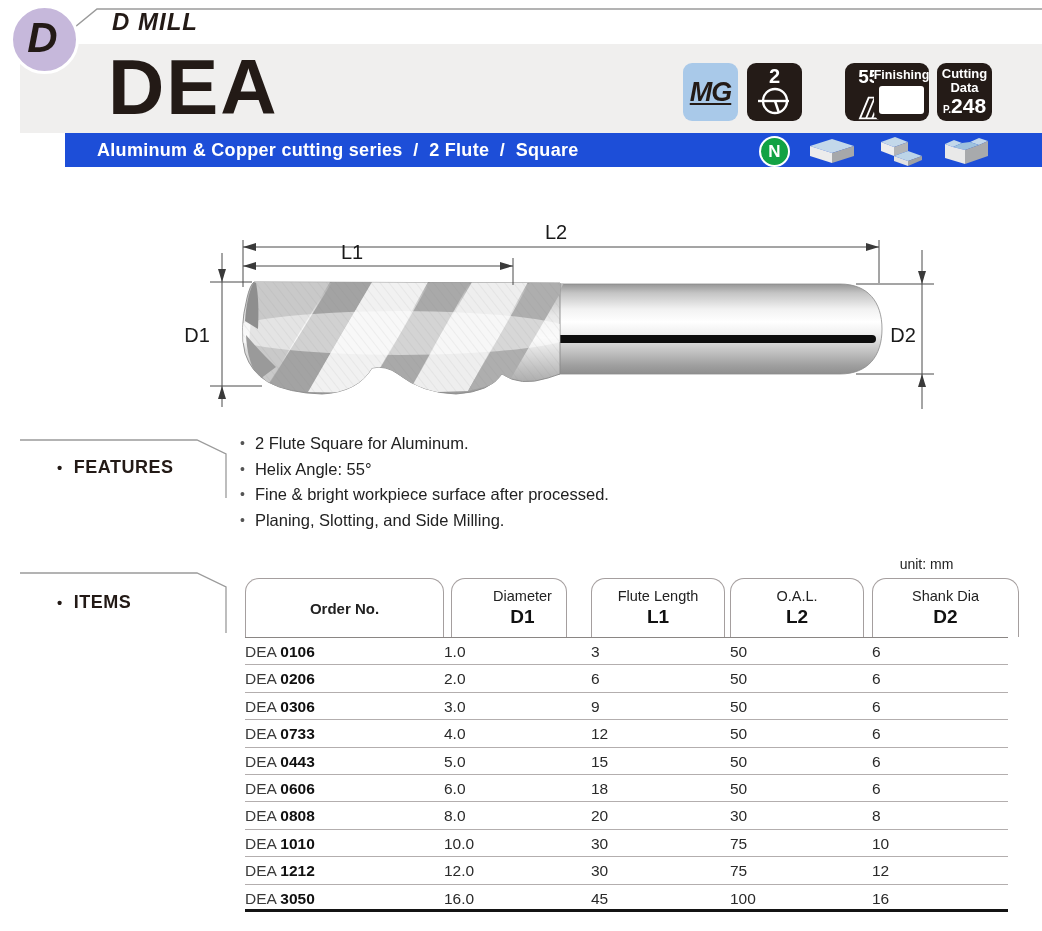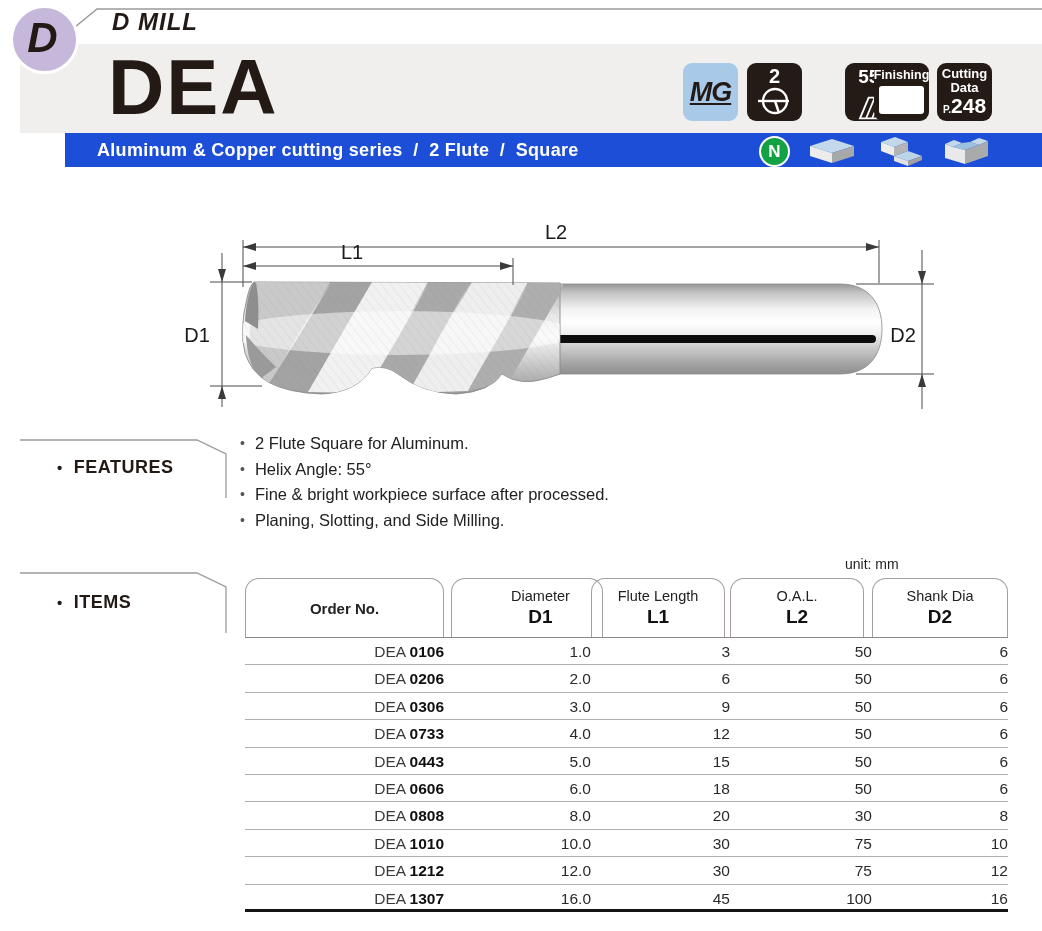--- a/index.html
+++ b/index.html
@@ -51,35 +51,35 @@
 
   
   .tab-label{position:absolute;left:57px;font-weight:bold;font-size:18px;color:#231a16;
              letter-spacing:0.5px;display:flex;align-items:center;}
   .tab-label .dot{font-size:15px;margin-right:11px;}
   #features-list{left:240px;top:433px;width:560px;}
   .feat-row{display:flex;margin-bottom:5.5px;font-size:16.5px;color:#222;line-height:20px;}
   .feat-row .dot{color:#555;margin-right:10px;font-size:14px;}
 
   
-  #unit-note{left:845px;top:556px;width:163px;text-align:left;font-size:14px;color:#222;}
+  #unit-note{left:845px;top:556px;width:163px;text-align:center;font-size:14px;color:#222;}
   #items-table{left:245px;top:578px;width:763px;}
   #thead{position:relative;height:59px;border-bottom:1px solid #8a8684;}
   .hcell{position:absolute;top:0;height:59px;border:1px solid #a59f9f;border-bottom:none;
          border-radius:14px 14px 0 0;box-sizing:border-box;
          display:flex;flex-direction:column;align-items:center;justify-content:center;}
   .hcell .h1{font-size:14.5px;color:#222;}
   .hcell .h2{font-size:19px;font-weight:bold;color:#111;margin-top:2px;}
   .hcell.big .h1{font-size:15px;font-weight:bold;}
-  #hc1{left:0;width:199px;} #hc2{left:206px;width:152px;padding-left:27px;} #hc3{left:346px;width:134px;}
-  #hc4{left:485px;width:134px;} #hc5{left:627px;width:136px;}
+  #hc1{left:0;width:199px;} #hc2{left:206px;width:116px;padding-left:27px;} #hc3{left:346px;width:134px;}
+  #hc4{left:485px;width:134px;} #hc5{left:627px;width:147px;}
   .trow{display:grid;grid-template-columns:199px 147px 139px 142px 136px;
         height:27.4px;line-height:27.4px;border-bottom:1px solid #b3aeae;box-sizing:border-box;}
   .trow:last-child{border-bottom:3px solid #141414;}
-  .tc{text-align:right;font-size:15.5px;color:#2a2a2a;}
+  .tc{text-align:left;font-size:15.5px;color:#2a2a2a;}
   .tc1 span{color:#3a3a3a;}
   .tc1 b{color:#101010;}
   svg text{font-family:"Liberation Sans",sans-serif;}
 </style>
 </head>
 <body>
 
 <div id="page">
 
   <svg id="top-rule" class="abs">
@@ -351,21 +351,21 @@
           <div class="tc">10</div>
         </div>
         <div class="trow">
           <div class="tc tc1"><span>DEA </span><b>1212</b></div>
           <div class="tc">12.0</div>
           <div class="tc">30</div>
           <div class="tc">75</div>
           <div class="tc">12</div>
         </div>
         <div class="trow">
-          <div class="tc tc1"><span>DEA </span><b>1307</b></div>
+          <div class="tc tc1"><span>DEA </span><b>3050</b></div>
           <div class="tc">16.0</div>
           <div class="tc">45</div>
           <div class="tc">100</div>
           <div class="tc">16</div>
         </div>
       </div>
   </div>
 
 </div>
 

